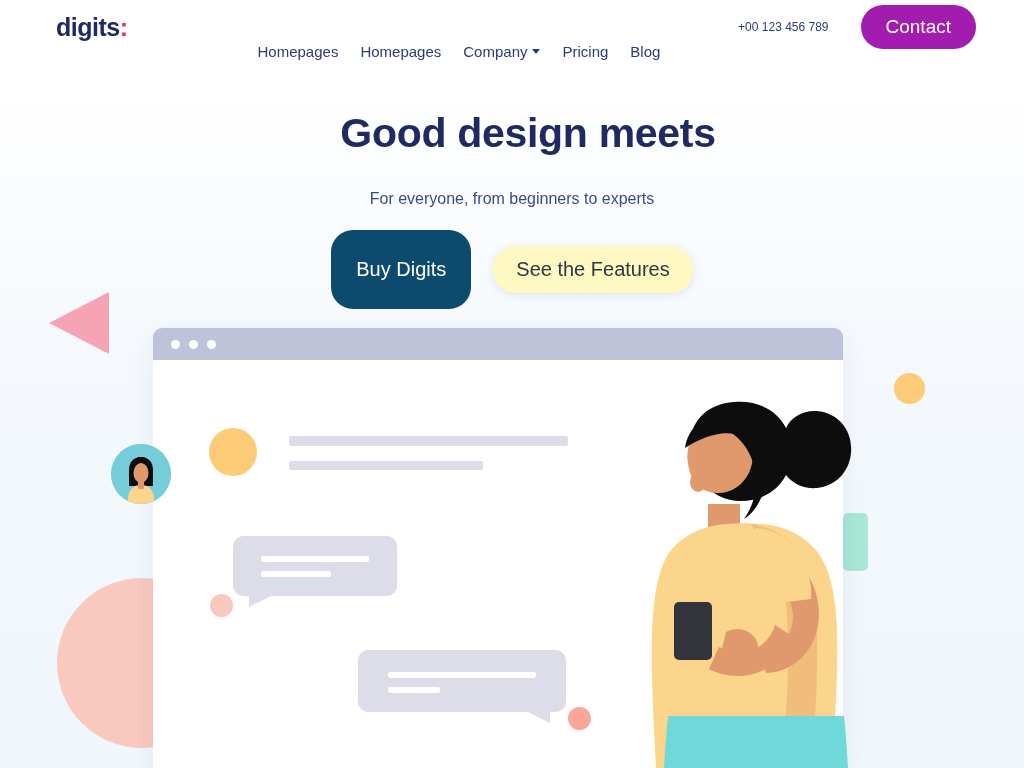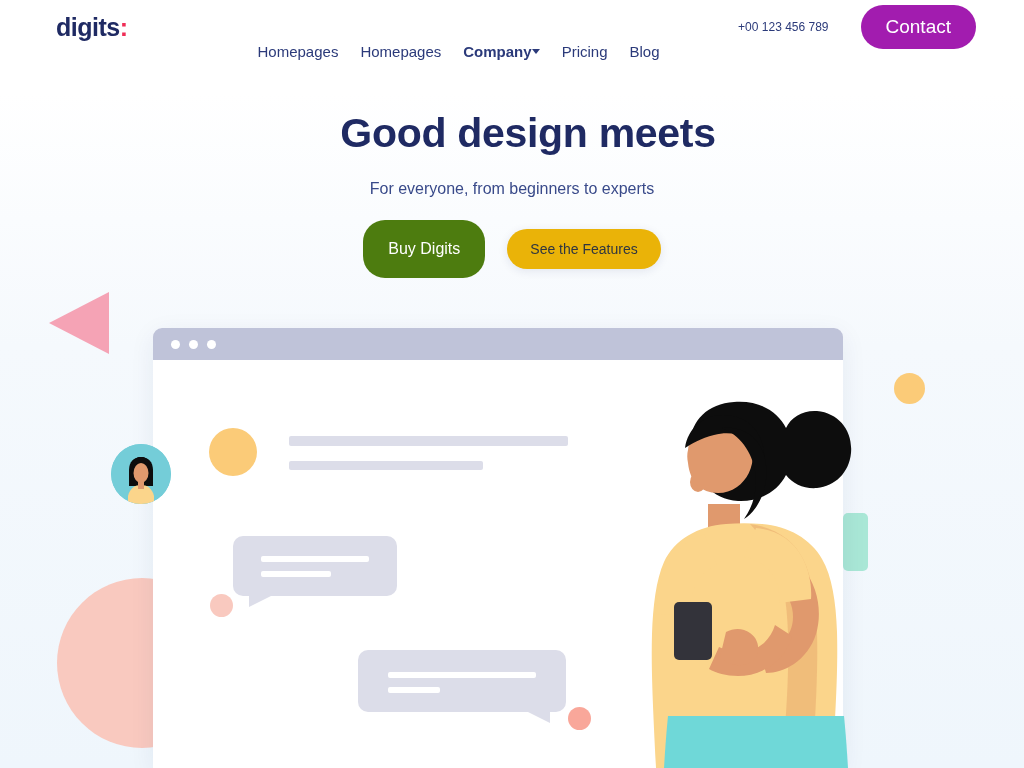--- a/index.html
+++ b/index.html
@@ -49,22 +49,22 @@
     font-size: 15px;
     color: #2b3a7a;
     text-decoration: none;
     cursor: pointer;
     white-space: nowrap;
   }
 
   .nav-dropdown {
     display: inline-flex;
     align-items: center;
-    cursor: pointer;
-    font-weight: bold;
+    gap: 5px;
+    cursor: pointer;
   }
   .caret {
     width: 0; height: 0;
     border-left: 4.5px solid transparent;
     border-right: 4.5px solid transparent;
     border-top: 5px solid #2b3a7a;
     display: inline-block;
   }
 
   .nav-right {
@@ -105,52 +105,52 @@
   .hero h1 {
     font-size: 41px;
     line-height: 1.09;
     color: #1f2a63;
     font-weight: bold;
     letter-spacing: -0.3px;
     padding-left: 32px;
   }
 
   .hero .sub {
-    margin-top: 24px;
+    margin-top: 34px;
     font-size: 16px;
     color: #394a8a;
   }
 
   .hero-actions {
     margin-top: 22px;
     display: flex;
     justify-content: center;
     align-items: center;
     gap: 22px;
   }
 
   .btn-primary {
-    background: #4d7c0f;
+    background: #0c4a6e;
     color: #ffffff;
     border: none;
     border-radius: 22px;
-    padding: 20px 25px;
-    font-size: 16px;
+    padding: 28px 25px;
+    font-size: 20px;
     font-family: inherit;
     cursor: pointer;
     white-space: nowrap;
   }
 
   .btn-ghost {
-    background: #eab308;
+    background: #fef9c3;
     color: #2f3640;
     border: none;
     border-radius: 22px;
     padding: 12px 23px;
-    font-size: 14px;
+    font-size: 20px;
     font-family: inherit;
     cursor: pointer;
     white-space: nowrap;
     box-shadow: 0 2px 10px rgba(31, 42, 99, 0.10);
   }
 
   
   .stage {
     position: absolute;
     left: 0;

